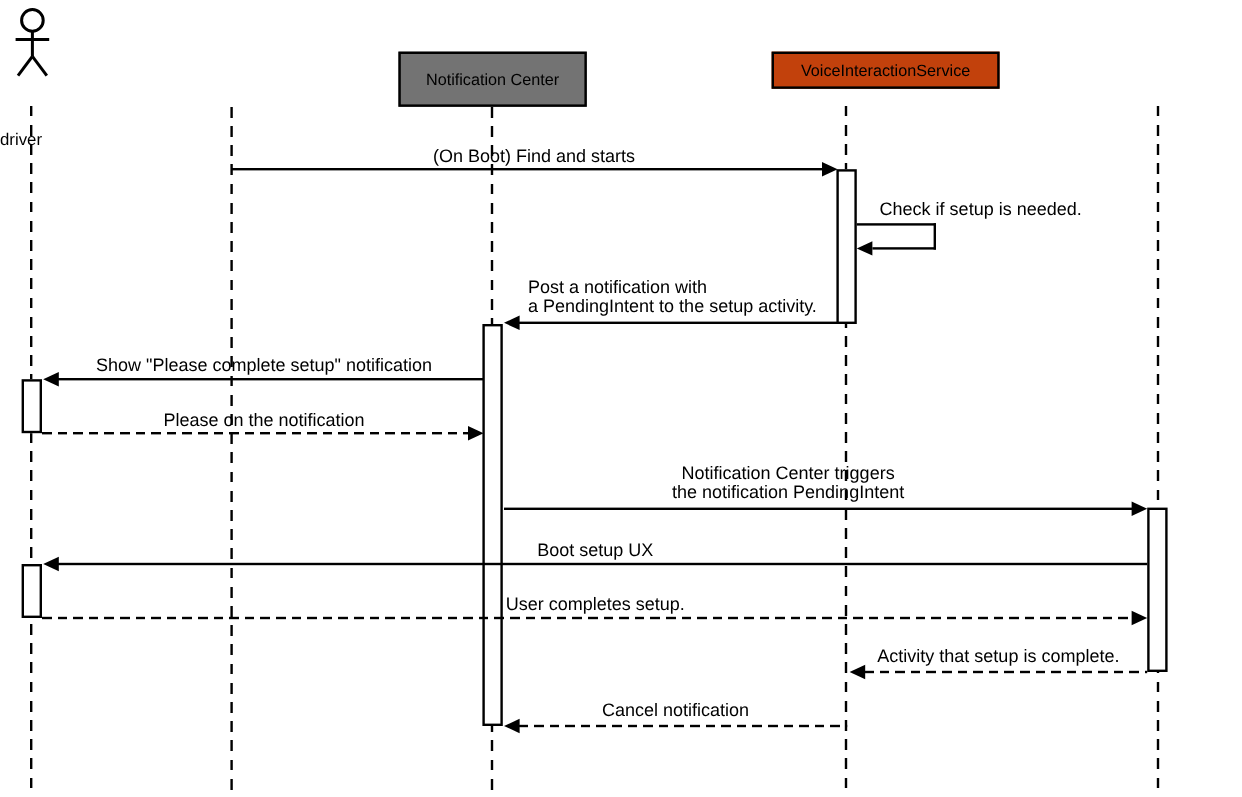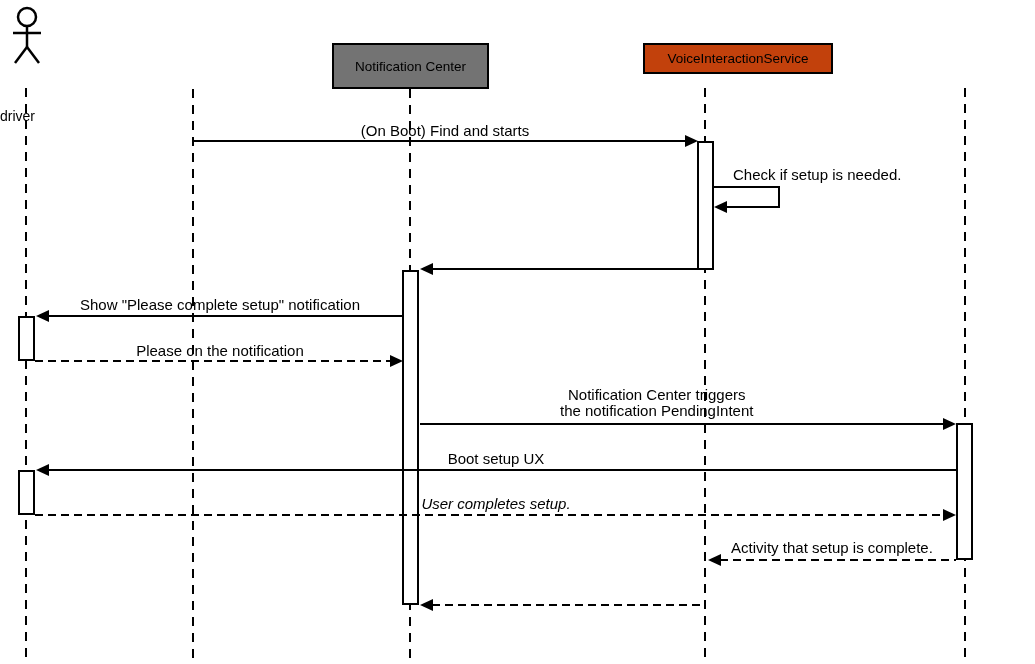--- a/index.html
+++ b/index.html
@@ -80,42 +80,45 @@
   <div class="mlabel center" style="left:193px;top:123px;width:504px;">(On Boot) Find and starts</div>
 
   <div class="mline" style="left:714px;top:186px;width:66px;"></div>
   <div class="vline" style="left:778px;top:186px;height:22px;"></div>
   <div class="mline" style="left:727px;top:206px;width:53px;"></div>
   <div class="head left" style="left:714px;top:201px;"></div>
   <div class="mlabel" style="left:733px;top:167px;">Check if setup is needed.</div>
 
   <div class="mline" style="left:432px;top:268px;width:266px;"></div>
   <div class="head left" style="left:420px;top:263px;"></div>
+  <div class="mlabel" style="left:440px;top:232px;">Post a notification with
+a PendingIntent to the setup activity.</div>
 
   <div class="mline" style="left:48px;top:315px;width:355px;"></div>
   <div class="head left" style="left:36px;top:310px;"></div>
   <div class="mlabel center" style="left:36px;top:297px;width:368px;">Show "Please complete setup" notification</div>
 
   <div class="mline dashed" style="left:35px;top:360px;width:356px;"></div>
   <div class="head right" style="left:390px;top:355px;"></div>
   <div class="mlabel center" style="left:36px;top:343px;width:368px;">Please on the notification</div>
 
   <div class="mline" style="left:420px;top:423px;width:524px;"></div>
   <div class="head right" style="left:943px;top:418px;"></div>
   <div class="mlabel" style="left:560px;top:387px;text-align:center;">Notification Center triggers
 the notification PendingIntent</div>
 
   <div class="mline" style="left:48px;top:469px;width:908px;"></div>
   <div class="head left" style="left:36px;top:464px;"></div>
   <div class="mlabel center" style="left:36px;top:451px;width:920px;">Boot setup UX</div>
 
   <div class="mline dashed" style="left:35px;top:514px;width:908px;"></div>
   <div class="head right" style="left:943px;top:509px;"></div>
-  <div class="mlabel center" style="left:36px;top:496px;width:920px;font-style:italic;">User completes setup.</div>
+  <div class="mlabel center" style="left:36px;top:496px;width:920px;">User completes setup.</div>
 
   <div class="mline dashed" style="left:720px;top:559px;width:236px;"></div>
   <div class="head left" style="left:708px;top:554px;"></div>
   <div class="mlabel center" style="left:708px;top:540px;width:248px;">Activity that setup is complete.</div>
 
   <div class="mline dashed" style="left:432px;top:604px;width:274px;"></div>
   <div class="head left" style="left:420px;top:599px;"></div>
+  <div class="mlabel center" style="left:420px;top:585px;width:286px;">Cancel notification</div>
 
 </div>
 
 </body></html>

